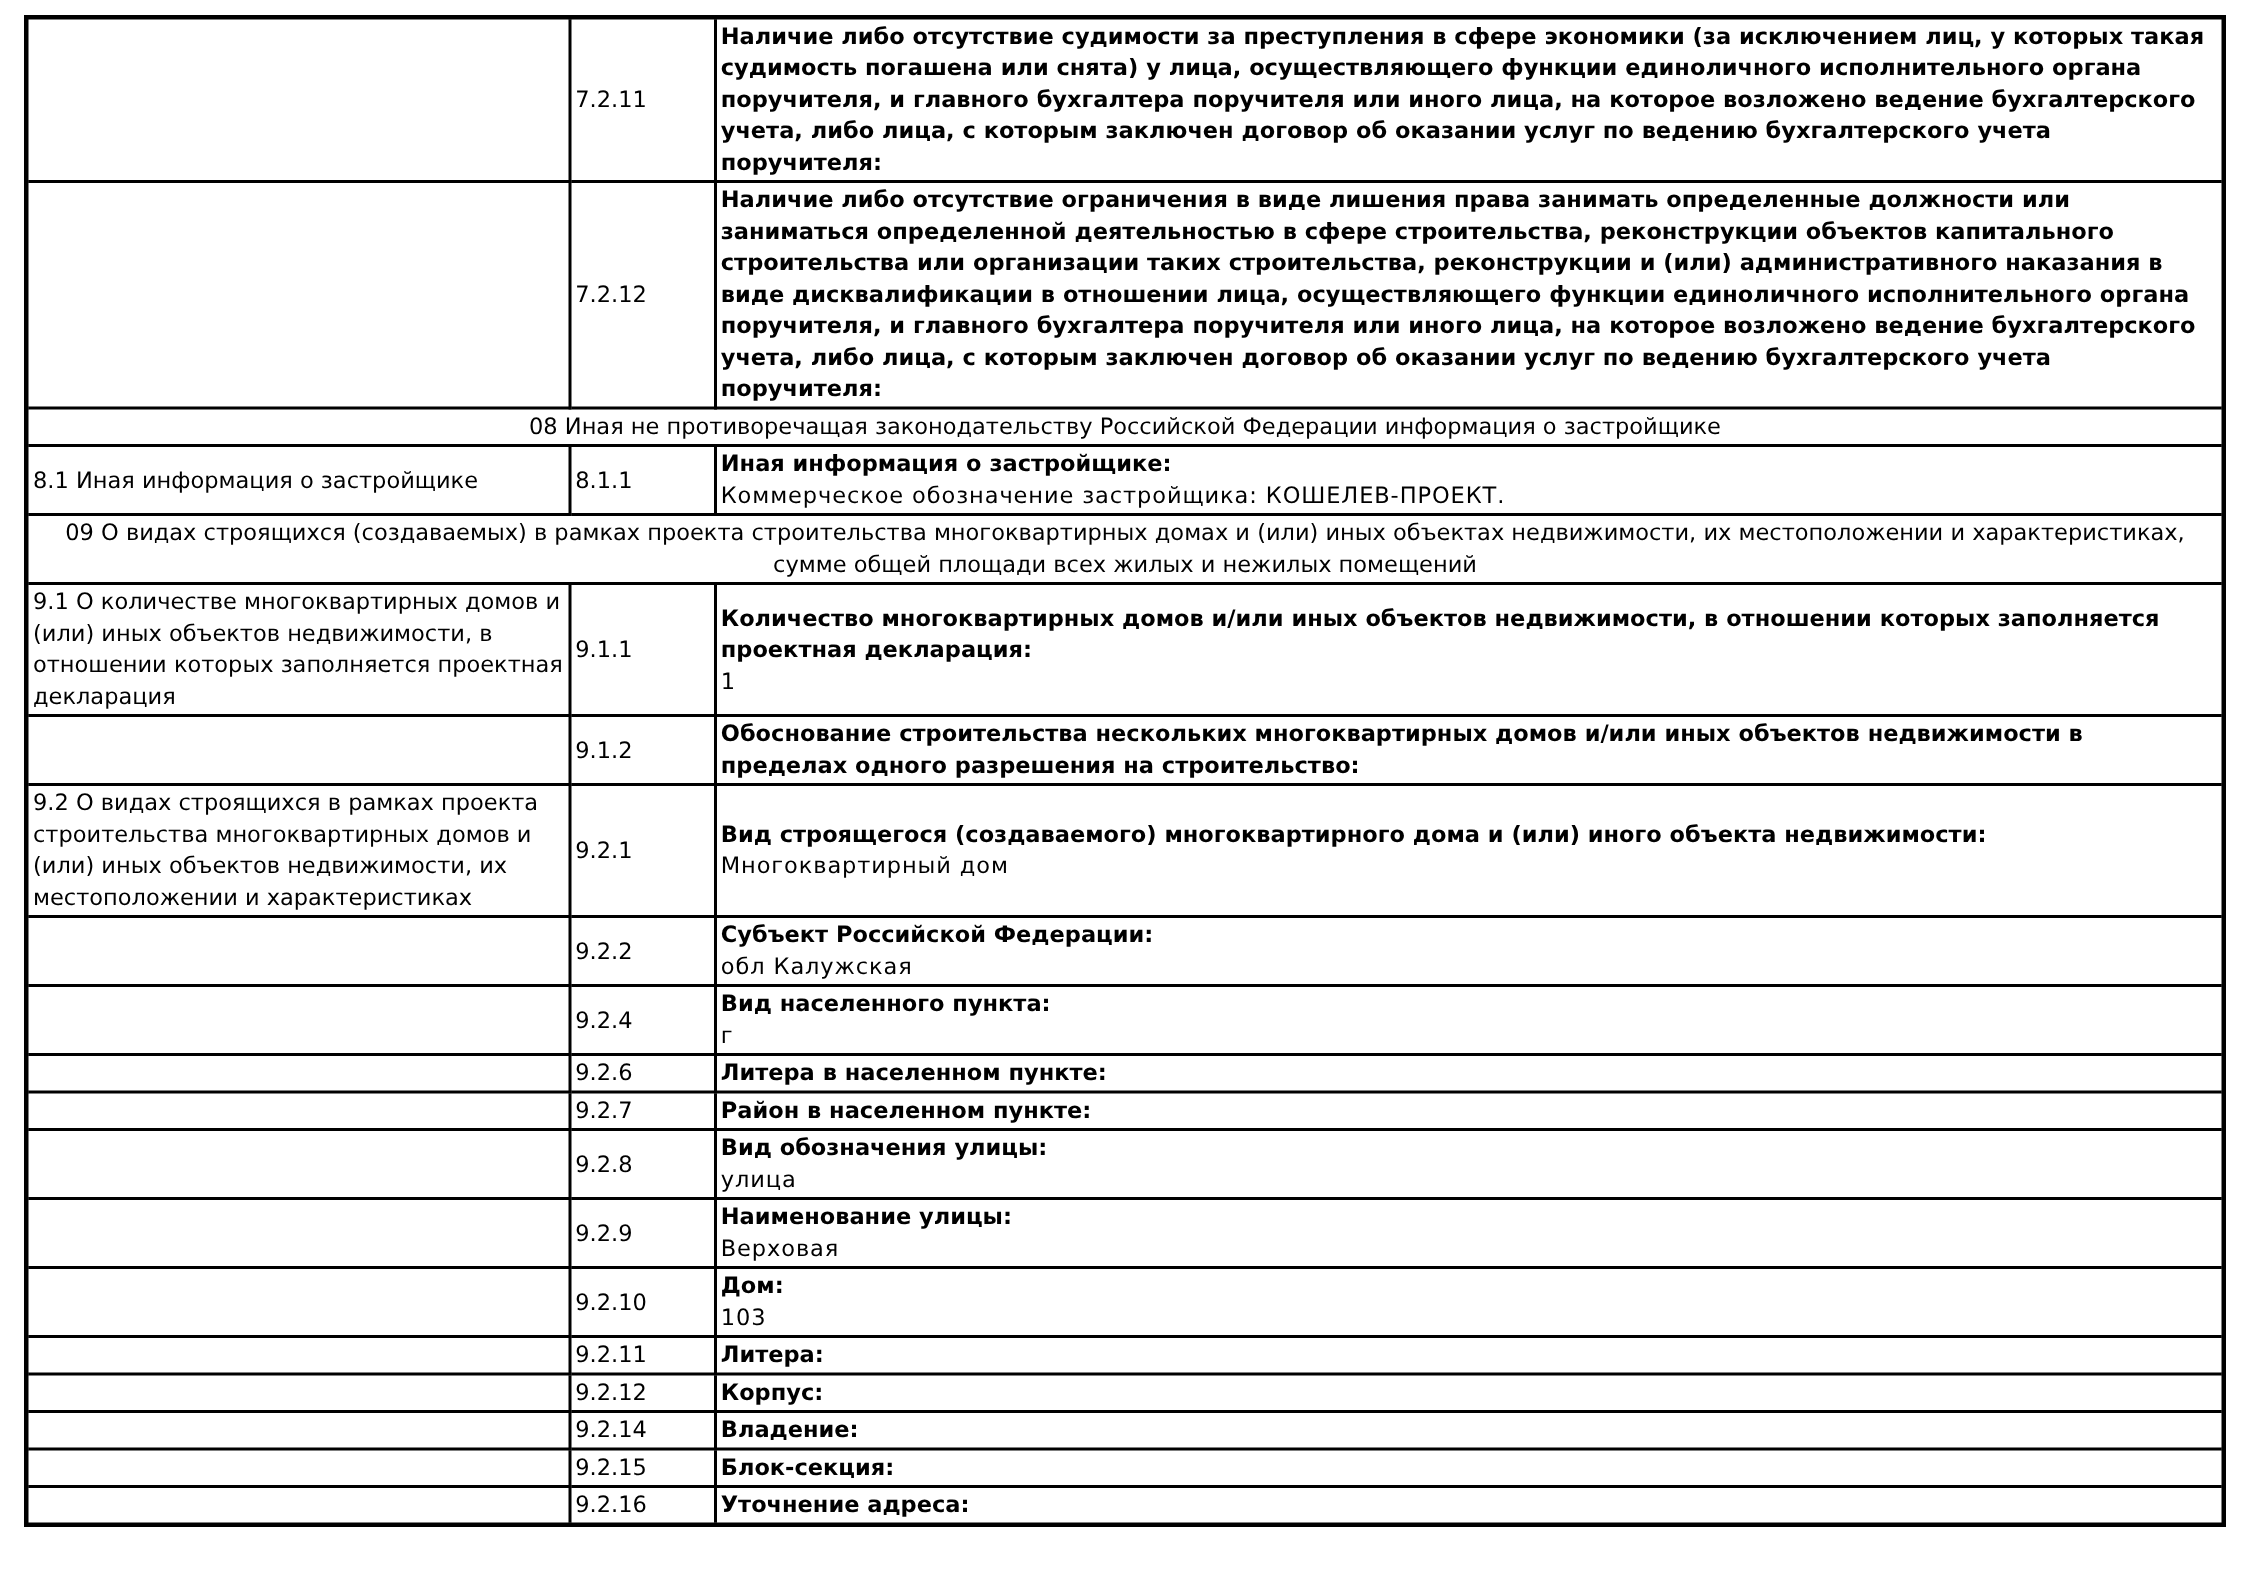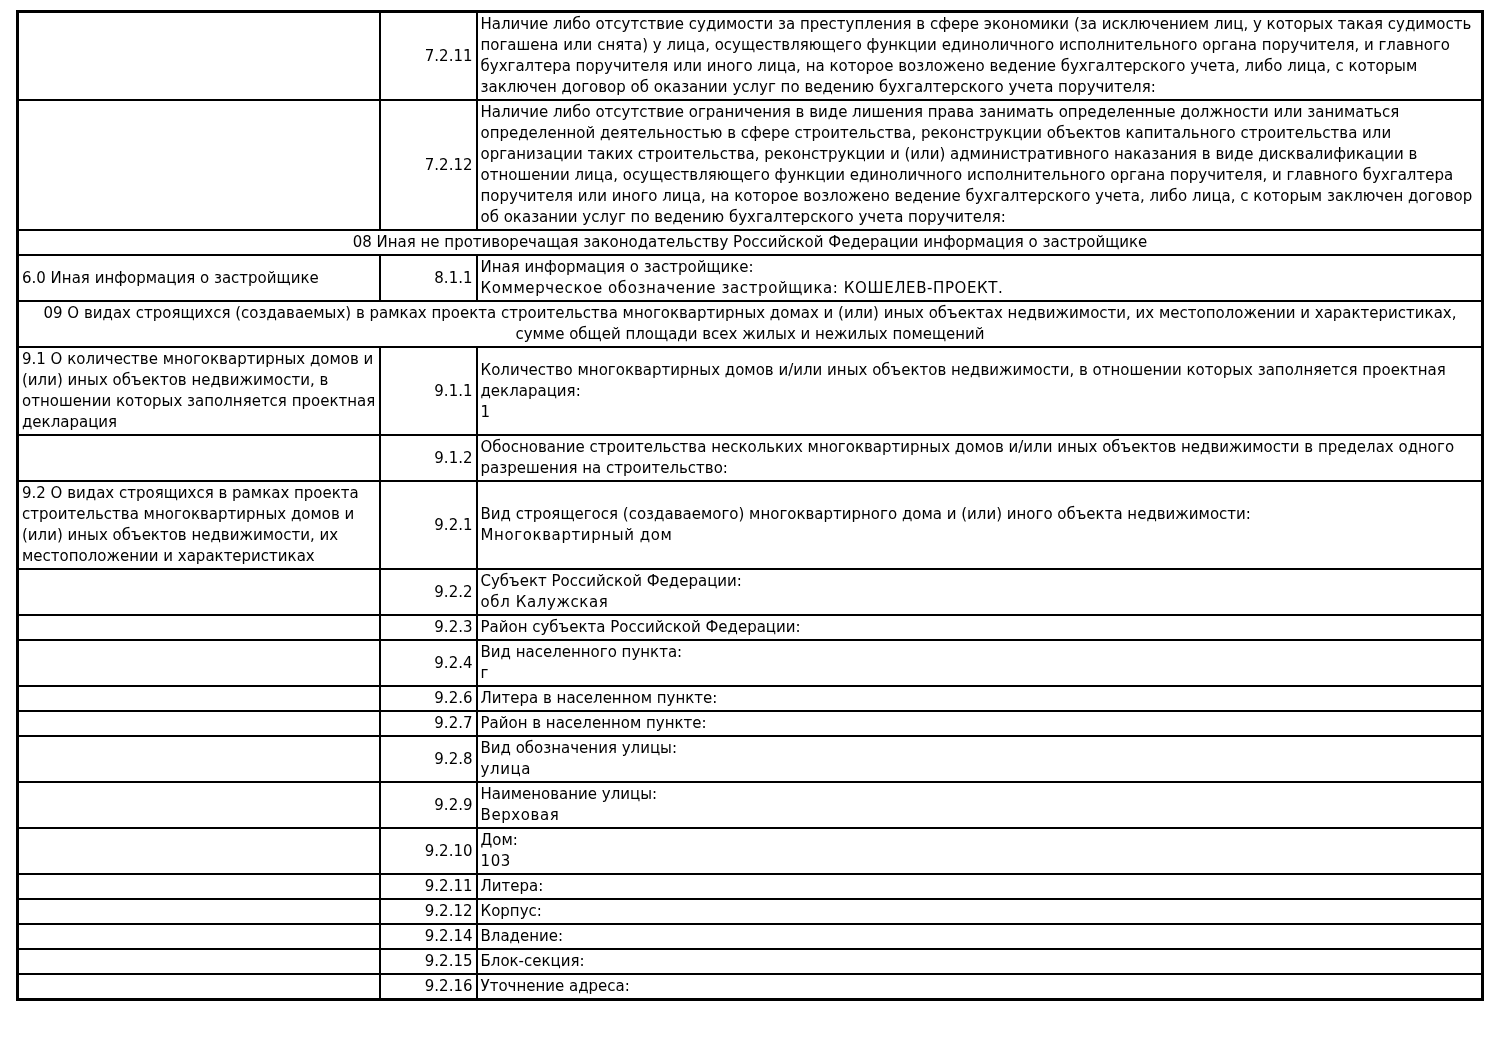--- a/index.html
+++ b/index.html
@@ -27,31 +27,31 @@
   table.decl td {
     border: 2px solid #000000;
     font-size: 15px;
     line-height: 21px;
     padding: 1px 3px;
     vertical-align: middle;
     overflow: hidden;
     word-wrap: break-word;
   }
   td.desc-cell   { width: 362px; }
-  td.num-cell    { width: 97px; text-align: right; }
+  td.num-cell    { width: 97px; }
   td.content-cell{ }
   td.section-cell {
     padding: 2px 3px;
     text-align: center;
   }
   .value-text {
     font-weight: normal;
     letter-spacing: 0.6px;
   }
-  .label-text { letter-spacing: 0px; }
+  .label-text { letter-spacing: 0px; font-weight: bold; }
 </style>
 </head>
 <body>
 
 <table class="decl">
   <colgroup>
     <col style="width:362px">
     <col style="width:97px">
     <col>
   </colgroup>
@@ -67,21 +67,21 @@
         <td class="desc-cell"></td>
         <td class="num-cell">7.2.12</td>
         <td class="content-cell">
           <div class="label-text">Наличие либо отсутствие ограничения в виде лишения права занимать определенные должности или заниматься определенной деятельностью в сфере строительства, реконструкции объектов капитального строительства или организации таких строительства, реконструкции и (или) административного наказания в виде дисквалификации в отношении лица, осуществляющего функции единоличного исполнительного органа поручителя, и главного бухгалтера поручителя или иного лица, на которое возложено ведение бухгалтерского учета, либо лица, с которым заключен договор об оказании услуг по ведению бухгалтерского учета поручителя:</div>
         </td>
       </tr>
       <tr>
         <td colspan="3" class="section-cell">08 Иная не противоречащая законодательству Российской Федерации информация о застройщике</td>
       </tr>
       <tr>
-        <td class="desc-cell">6.0 Иная информация о застройщике</td>
+        <td class="desc-cell">8.1 Иная информация о застройщике</td>
         <td class="num-cell">8.1.1</td>
         <td class="content-cell">
           <div class="label-text">Иная информация о застройщике:</div>
           <div class="value-text">Коммерческое обозначение застройщика: КОШЕЛЕВ-ПРОЕКТ.</div>
         </td>
       </tr>
       <tr>
         <td colspan="3" class="section-cell">09 О видах строящихся (создаваемых) в рамках проекта строительства многоквартирных домах и (или) иных объектах недвижимости, их местоположении и характеристиках, сумме общей площади всех жилых и нежилых помещений</td>
       </tr>
       <tr>
@@ -106,27 +106,20 @@
           <div class="label-text">Вид строящегося (создаваемого) многоквартирного дома и (или) иного объекта недвижимости:</div>
           <div class="value-text">Многоквартирный дом</div>
         </td>
       </tr>
       <tr>
         <td class="desc-cell"></td>
         <td class="num-cell">9.2.2</td>
         <td class="content-cell">
           <div class="label-text">Субъект Российской Федерации:</div>
           <div class="value-text">обл Калужская</div>
-        </td>
-      </tr>
-      <tr>
-        <td class="desc-cell"></td>
-        <td class="num-cell">9.2.3</td>
-        <td class="content-cell">
-          <div class="label-text">Район субъекта Российской Федерации:</div>
         </td>
       </tr>
       <tr>
         <td class="desc-cell"></td>
         <td class="num-cell">9.2.4</td>
         <td class="content-cell">
           <div class="label-text">Вид населенного пункта:</div>
           <div class="value-text">г</div>
         </td>
       </tr>

